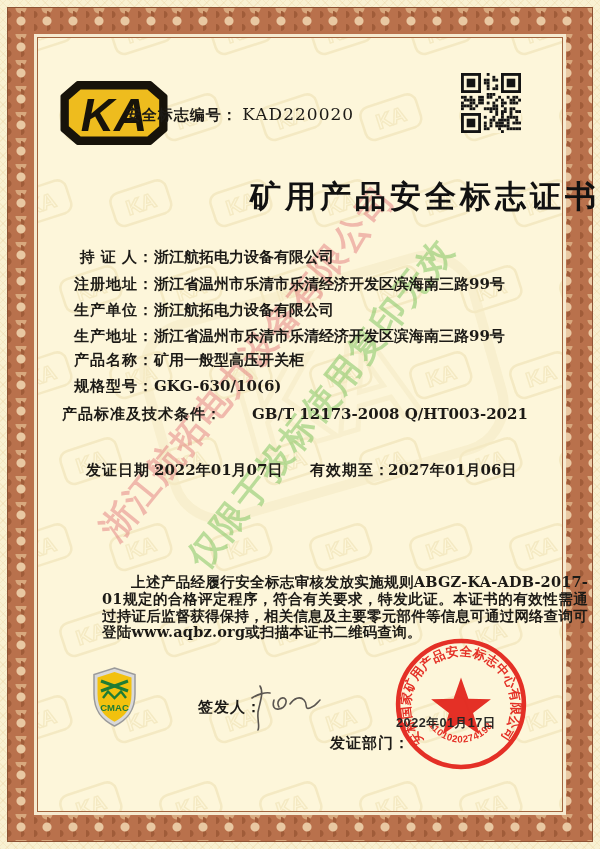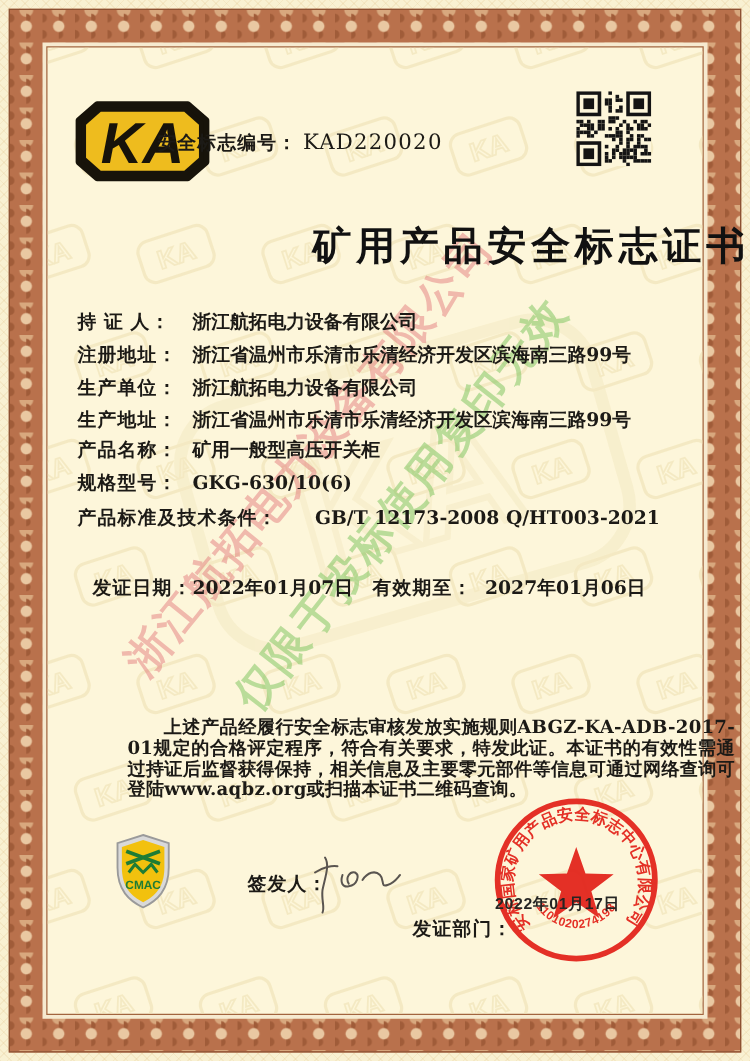--- a/index.html
+++ b/index.html
@@ -28,21 +28,21 @@
   .certno .lab{font-weight:bold;font-size:15px;letter-spacing:1px;}
   .certno .num{font-family:"DejaVu Serif", serif;font-size:17px;letter-spacing:1px;}
   .qr{position:absolute;left:461px;top:73px;width:60px;height:60px;}
 
   .title{position:absolute;left:0;top:176px;width:600px;text-align:right;
     font-size:31px;font-weight:900;letter-spacing:4px;color:#111;
     font-family:"Liberation Sans", sans-serif;}
 
   
   .row{position:absolute;left:62px;width:480px;white-space:nowrap;font-size:15px;}
-  .row .lbl{display:inline-block;min-width:92px;font-weight:bold;letter-spacing:1px;white-space:pre;}
+  .row .lbl{display:inline-block;min-width:92px;font-weight:bold;letter-spacing:1px;white-space:pre;text-align:right;}
   .row .val{font-family:"DejaVu Serif", serif;font-weight:700;font-size:15px;}
   .row.longlbl .lbl{min-width:0;margin-right:30px;}
   .abs{position:absolute;top:0;white-space:nowrap;}
 
   .para{position:absolute;left:58px;top:574px;width:486px;font-size:14.5px;line-height:16.8px;
     font-family:"DejaVu Serif", serif;font-weight:700;text-indent:2em;text-align:justify;
     letter-spacing:.2px;margin-left:44px;}
 
   
   .cmac{position:absolute;left:91px;top:667px;width:47px;height:60px;}

